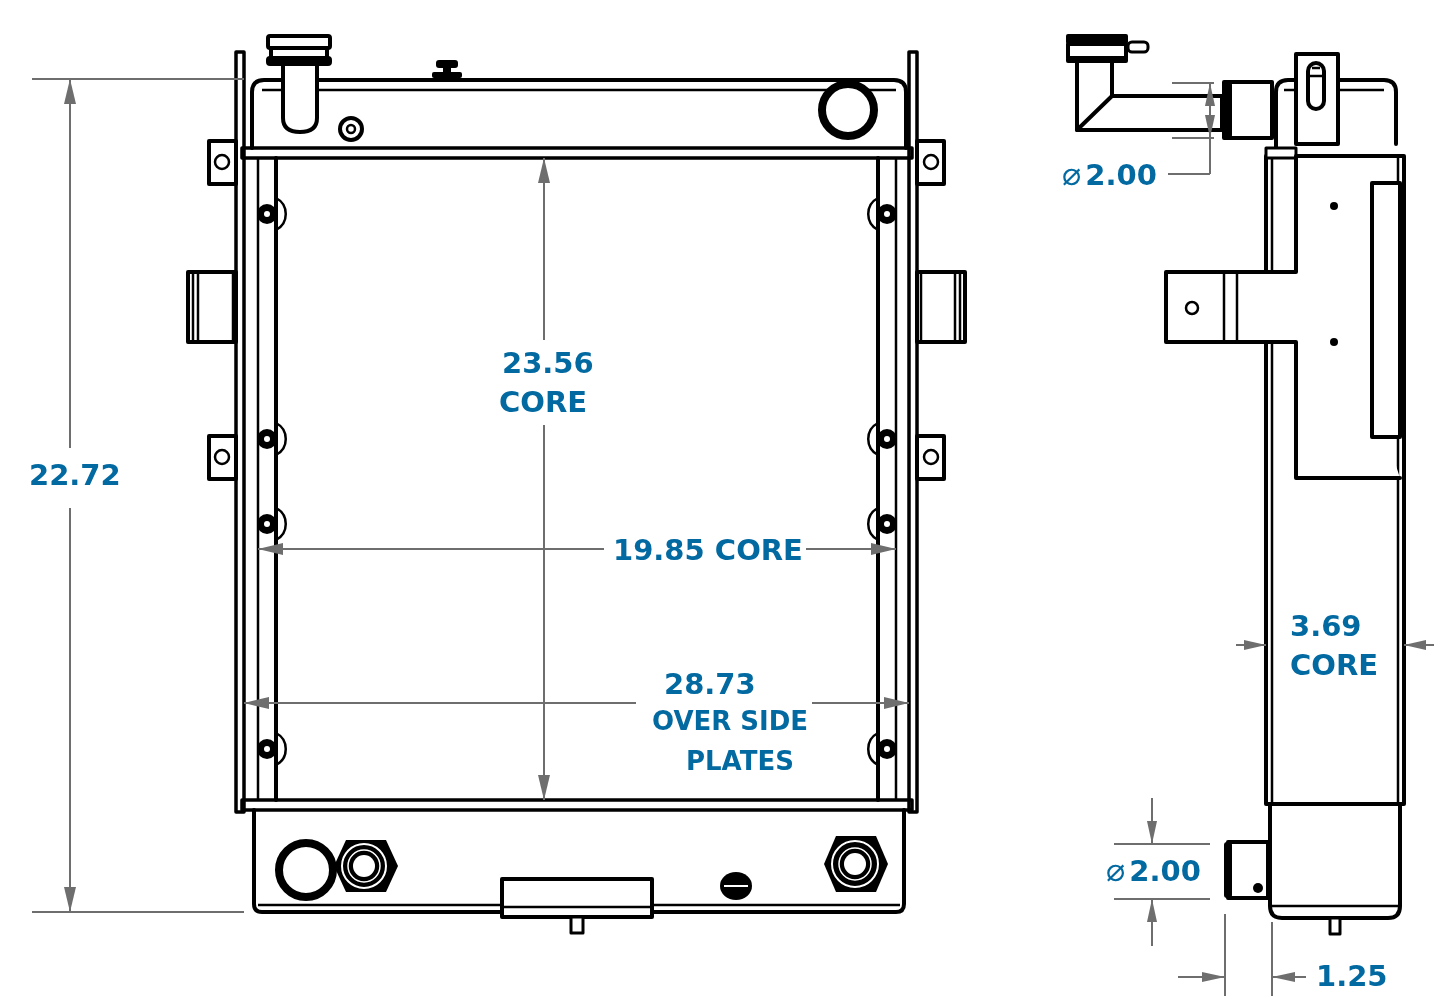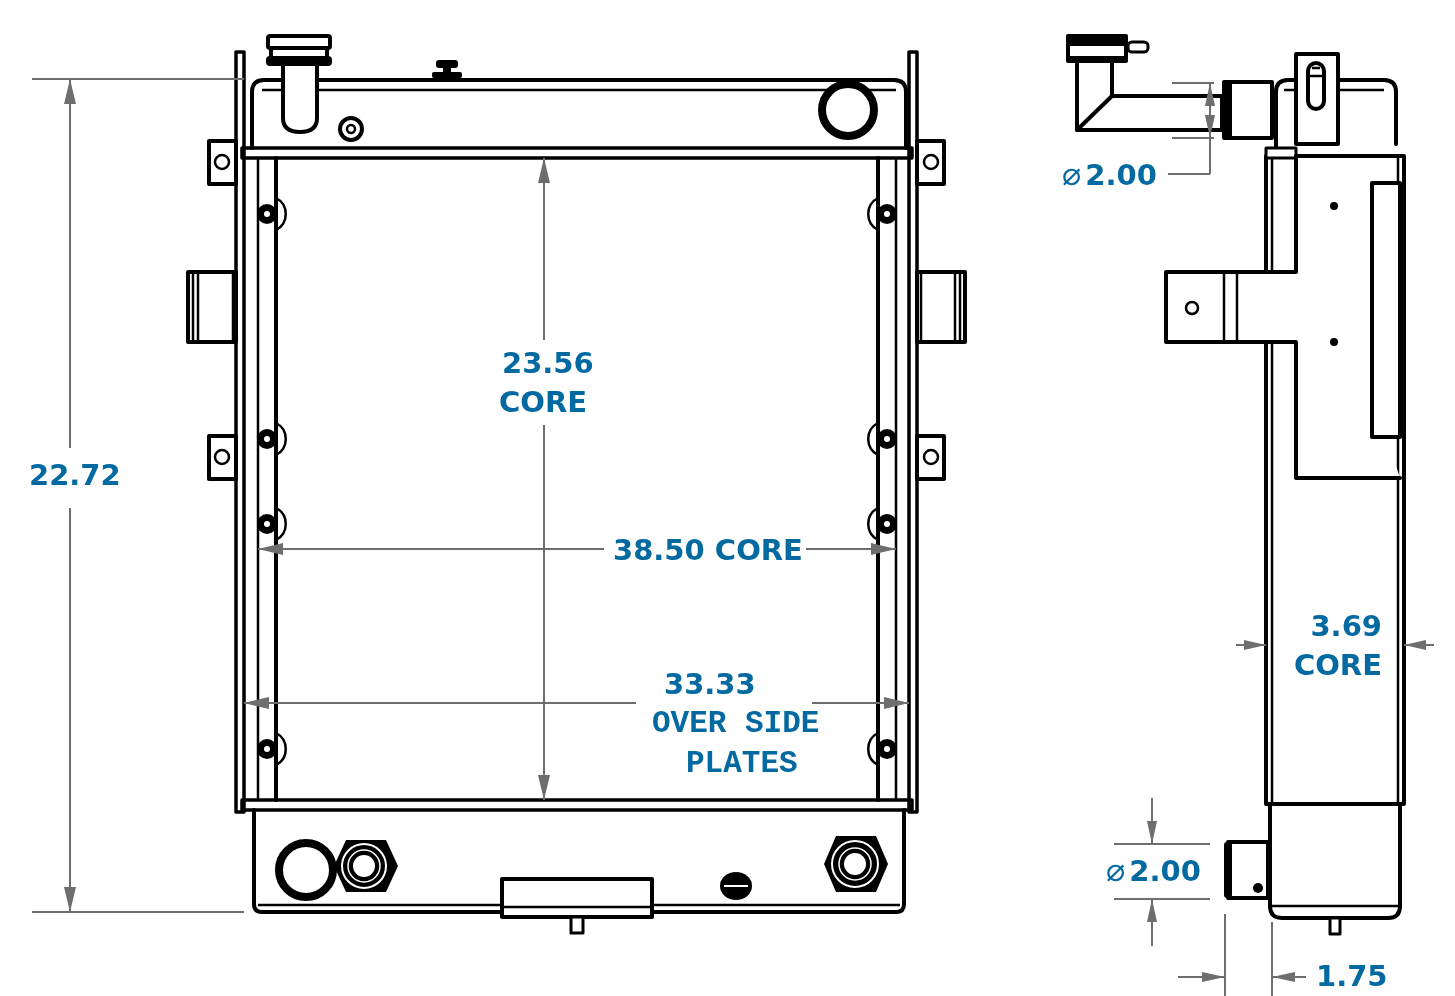--- a/index.html
+++ b/index.html
@@ -4,21 +4,21 @@
 <style>
   html, body { margin: 0; padding: 0; background: #ffffff; }
   body { width: 1455px; height: 996px; overflow: hidden; position: relative; font-family: "DejaVu Sans", sans-serif; }
   #drawing { position: absolute; left: 0; top: 0; width: 1455px; height: 996px; }
   .ln { stroke: #000; fill: none; stroke-width: 4; stroke-linejoin: round; stroke-linecap: round; }
   .ln-thin { stroke: #000; fill: none; stroke-width: 2.5; }
   .fill-w { fill: #fff; }
   .dim { stroke: #6e6e6e; stroke-width: 2; fill: none; }
   .arrow { fill: #6e6e6e; }
   .dim-label { position: absolute; color: #0369a1; font-family: "DejaVu Sans", sans-serif; font-weight: bold; font-size: 29px; line-height: 1; white-space: nowrap; background: #fff; }
-  .dim-label.sm { font-size: 31px; font-family: Liberation Mono, monospace; }
+  .dim-label.sm { font-size: 26px; }
   .phi { font-weight: normal; font-size: 32px; margin-right: 4px; }
 </style>
 </head>
 <body>
 
 <svg id="drawing" viewBox="0 0 1455 996" xmlns="http://www.w3.org/2000/svg">
 
   <g>
 
     <g>
@@ -278,36 +278,36 @@
 <div class="dim-label" style="left:29px; top:461px;">
   <span>22.72</span>
 </div>
 
 <div class="dim-label" style="left:502px; top:349px; width:86px;">
   <div>23.56</div>
   <div style="margin-top:10px; margin-left:-3px;">CORE</div>
 </div>
 
 <div class="dim-label" style="left:613px; top:536px;">
-  <span>38.50</span>
+  <span>19.85</span>
   <span>CORE</span>
 </div>
 
-<div class="dim-label" style="left:664px; top:670px;">33.33</div>
+<div class="dim-label" style="left:664px; top:670px;">28.73</div>
 <div class="dim-label sm" style="left:652px; top:708px;">OVER SIDE</div>
 <div class="dim-label sm" style="left:686px; top:748px;">PLATES</div>
 
 <div class="dim-label" style="left:1062px; top:158px; background:transparent;">
   <span class="phi">⌀</span><span>2.00</span>
 </div>
 
-<div class="dim-label" style="left:1290px; top:612px; text-align:right; width:92px;">
+<div class="dim-label" style="left:1290px; top:612px; text-align:left; width:92px;">
   <div>3.69</div>
   <div style="margin-top:10px;">CORE</div>
 </div>
 
 <div class="dim-label" style="left:1106px; top:854px;">
   <span class="phi">⌀</span><span>2.00</span>
 </div>
 
 <div class="dim-label" style="left:1316px; top:962px;">
-  <span>1.75</span>
+  <span>1.25</span>
 </div>
 
 </body></html>

